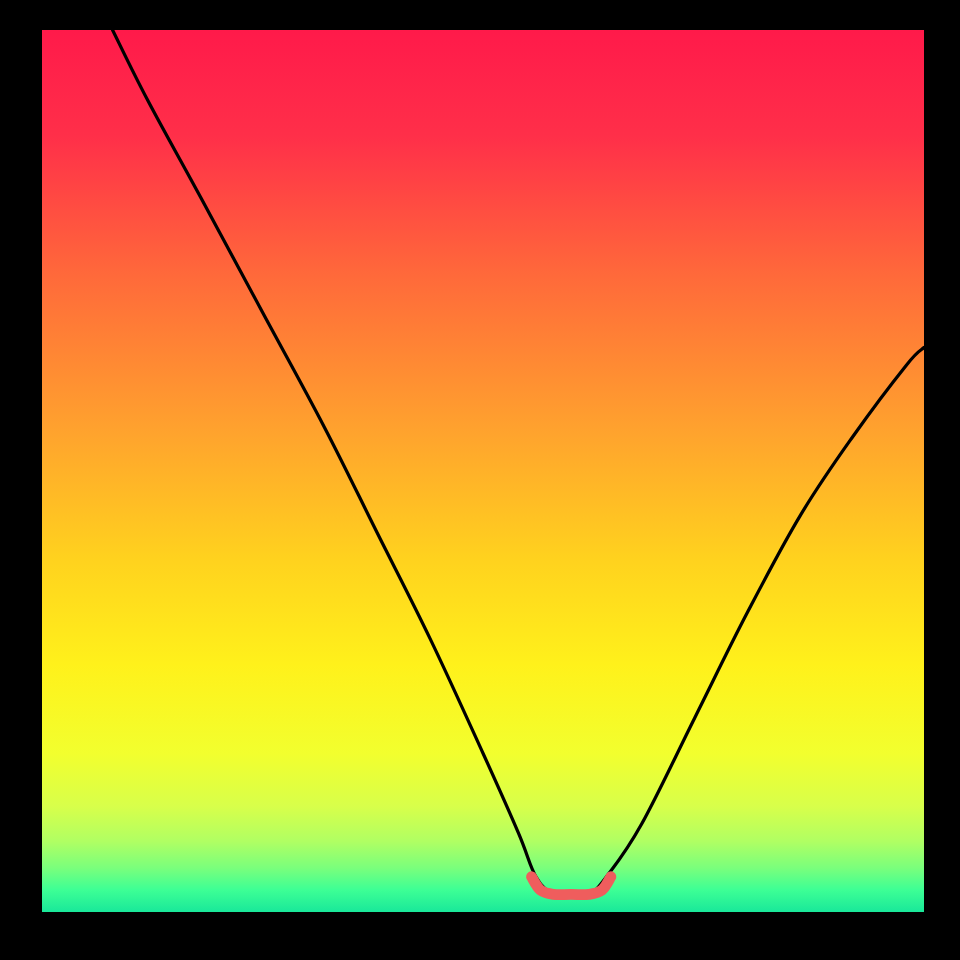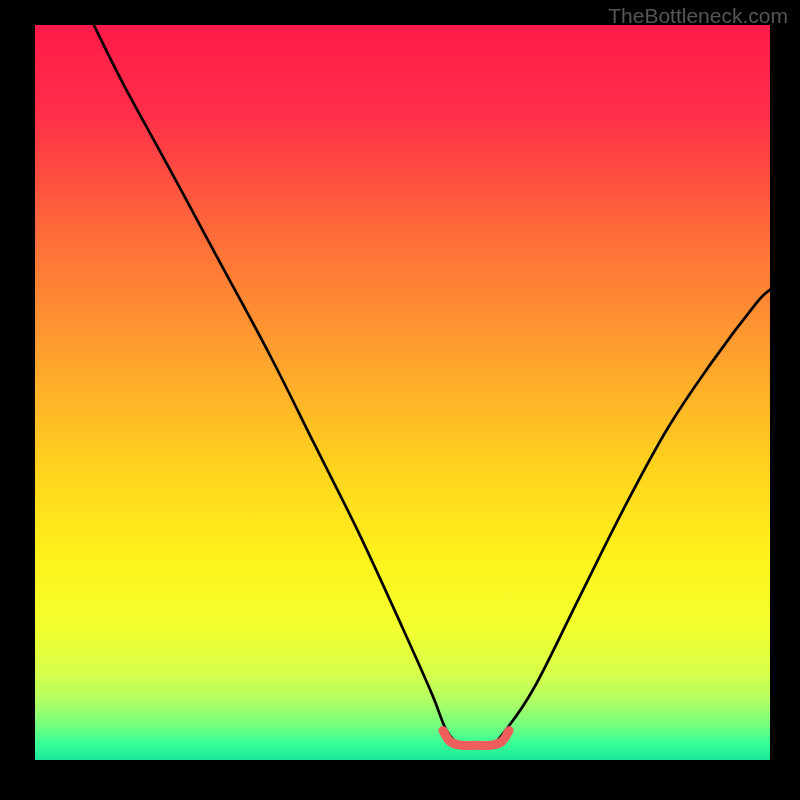--- a/index.html
+++ b/index.html
@@ -36,21 +36,20 @@
     overflow: hidden;
   }
   svg {
     display: block;
   }
 </style>
 </head>
 <body>
 
 <div class="container">
-  <div class="watermark">TheBottleneck.com</div>
   <div class="plot-area">
     <svg id="chart-svg" width="735" height="735" viewBox="0 0 735 735">
         <defs>
           <linearGradient id="bg-grad" x1="0" y1="0" x2="0" y2="1">
             <stop offset="0%" stop-color="#ff1a4a"></stop>
             <stop offset="12%" stop-color="#ff2f49"></stop>
             <stop offset="28.000000000000004%" stop-color="#ff6a3a"></stop>
             <stop offset="45%" stop-color="#ffa12e"></stop>
             <stop offset="60%" stop-color="#ffd21e"></stop>
             <stop offset="72%" stop-color="#fff11b"></stop>

